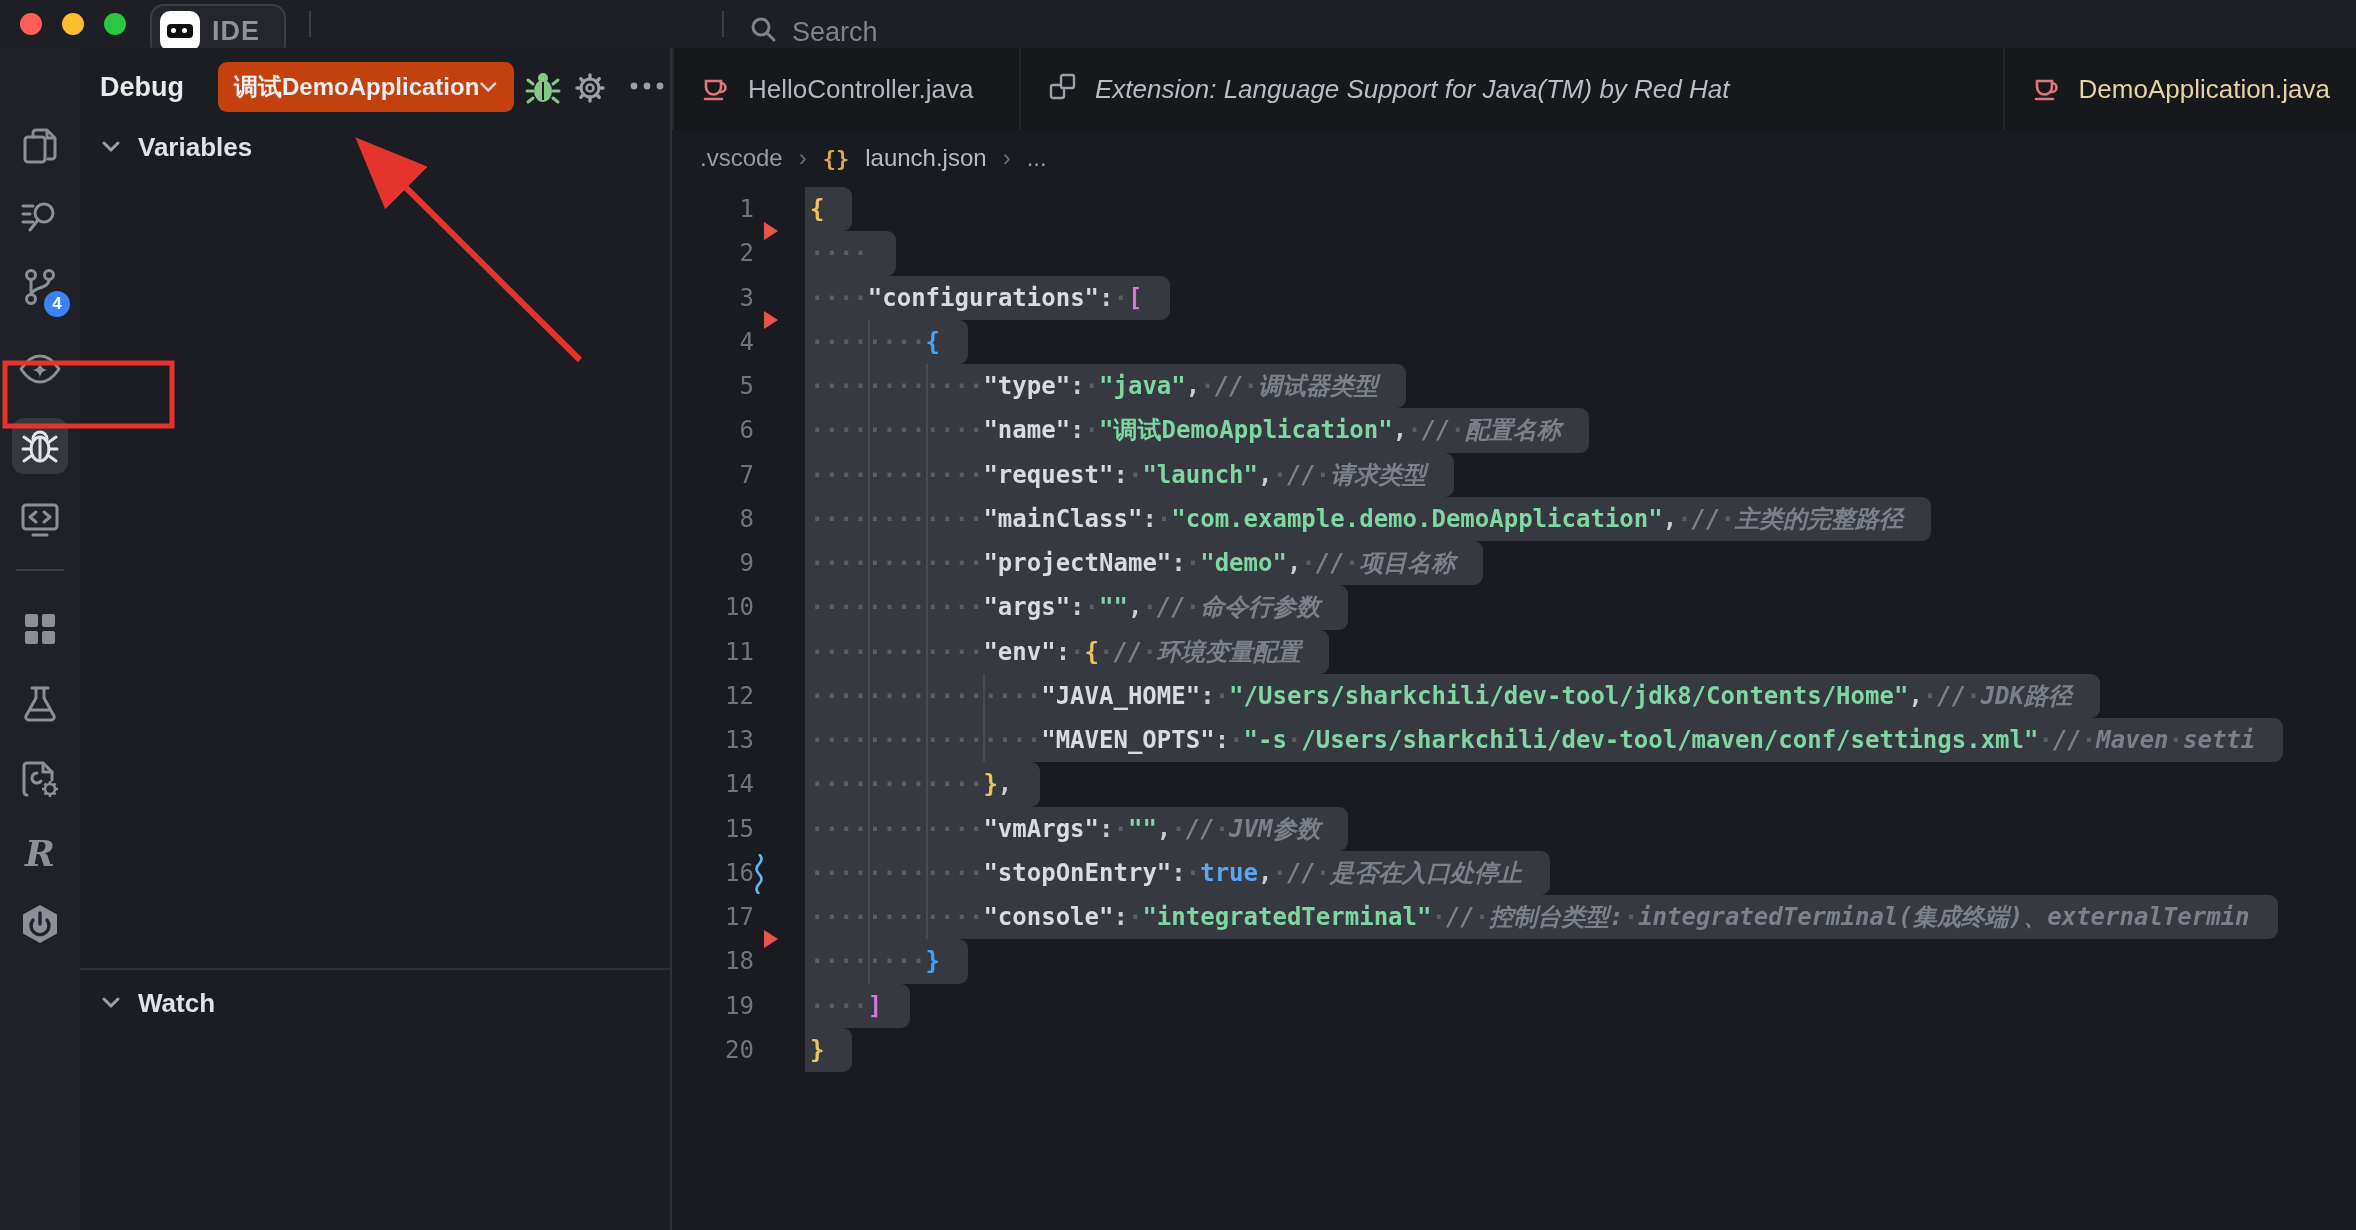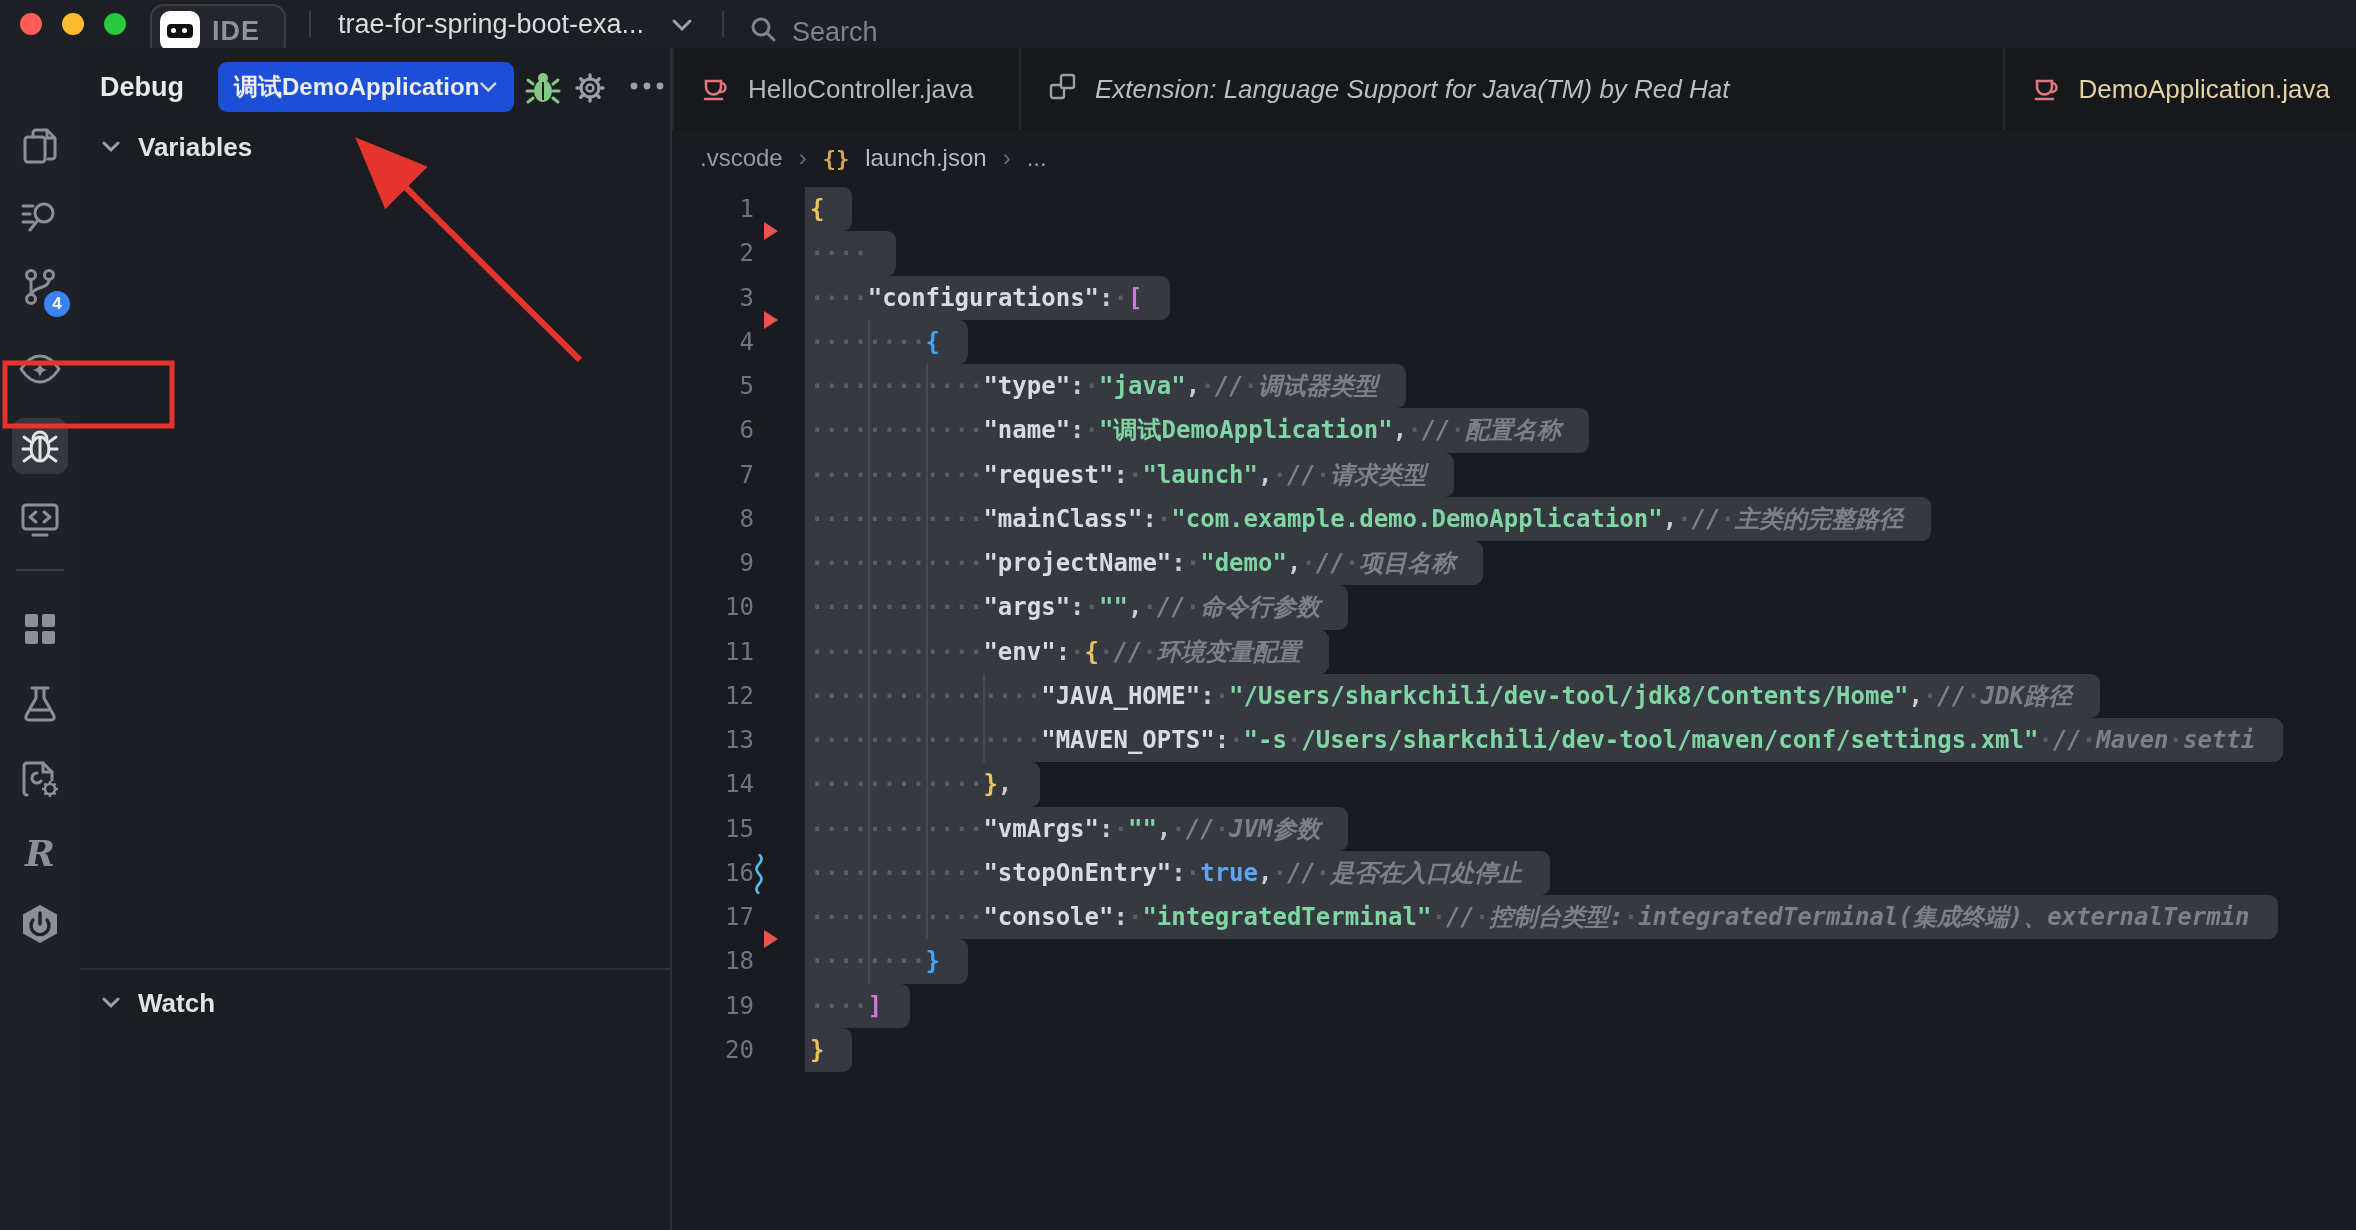--- a/index.html
+++ b/index.html
@@ -21,21 +21,21 @@
   
   .activitybar{position:absolute;left:0;top:48px;width:80px;height:1182px;background:#1f2126;}
   .ab-item{position:absolute;left:12px;width:56px;height:56px;display:flex;align-items:center;justify-content:center;border-radius:12px;}
   .ab-item.active{background:#35383e;}
   .ab-badge{position:absolute;right:-2px;bottom:-2px;width:26px;height:26px;border-radius:50%;background:#3b82f6;color:#fff;
             font-size:17px;font-weight:bold;display:flex;align-items:center;justify-content:center;}
   .ab-div{position:absolute;left:16px;width:48px;height:2px;background:#3a3d43;}
   
   .sidebar{position:absolute;left:80px;top:48px;width:592px;height:1182px;background:#1b1d22;border-right:2px solid #2e3138;box-sizing:border-box;}
   .dbg-title{position:absolute;left:20px;top:24px;color:#e8eaed;font-size:27px;font-weight:bold;}
-  .cfg-pill{position:absolute;left:138px;top:14px;width:296px;height:50px;background:#1d4ed8;border-radius:9px;
+  .cfg-pill{position:absolute;left:138px;top:14px;width:296px;height:50px;background:#c2410c;border-radius:9px;
             display:flex;align-items:center;justify-content:space-between;padding:0 16px;box-sizing:border-box;}
   .cfg-pill span{color:#eceef1;font-size:24px;font-weight:bold;white-space:nowrap;}
   .hdr-ic{position:absolute;top:22px;}
   .sec-row{position:absolute;left:0;width:100%;height:50px;display:flex;align-items:center;gap:18px;padding-left:22px;box-sizing:border-box;}
   .sec-row b{color:#dfe2e6;font-size:26px;}
   .sec-sep{position:absolute;left:0;top:920px;width:100%;height:2px;background:#2c2f35;}
   
   .editor{position:absolute;left:672px;top:48px;width:1684px;height:1182px;background:#191b20;}
   .tabbar{position:absolute;left:0;top:0;width:1684px;height:82px;background:#16181c;display:flex;align-items:stretch;}
   .tab{display:flex;align-items:center;gap:16px;padding:0 26px;box-sizing:border-box;border-left:2px solid #26282e;white-space:nowrap;overflow:hidden;}
@@ -81,28 +81,20 @@
     <div class="ide-btn">
       <div class="ide-glyph">
         <div class="slot">
             <i style="left:4px"></i>
             <i style="left:15px"></i>
           </div>
       </div>
       <div class="ide-label">IDE</div>
     </div>
     <div class="tb-div" style="left:309px"></div>
-    <div class="proj">
-      <span>trae-for-spring-boot-exa...</span>
-      <span class="chev">
-        <svg width="24" height="16" viewBox="0 0 24 16">
-            <polyline points="4,4 12,12 20,4" fill="none" stroke="#9aa0a8" stroke-width="3" stroke-linecap="round"></polyline>
-          </svg>
-      </span>
-    </div>
     <div class="tb-div" style="left:722px"></div>
     <div class="tb-search">
       <span>
         <svg width="30" height="30" viewBox="0 0 30 30">
             <circle cx="13" cy="13" r="8" fill="none" stroke="#7e848c" stroke-width="3"></circle>
             <line x1="19" y1="19" x2="26" y2="26" stroke="#7e848c" stroke-width="3" stroke-linecap="round"></line>
           </svg>
       </span>
       <span>Search</span>
     </div>

